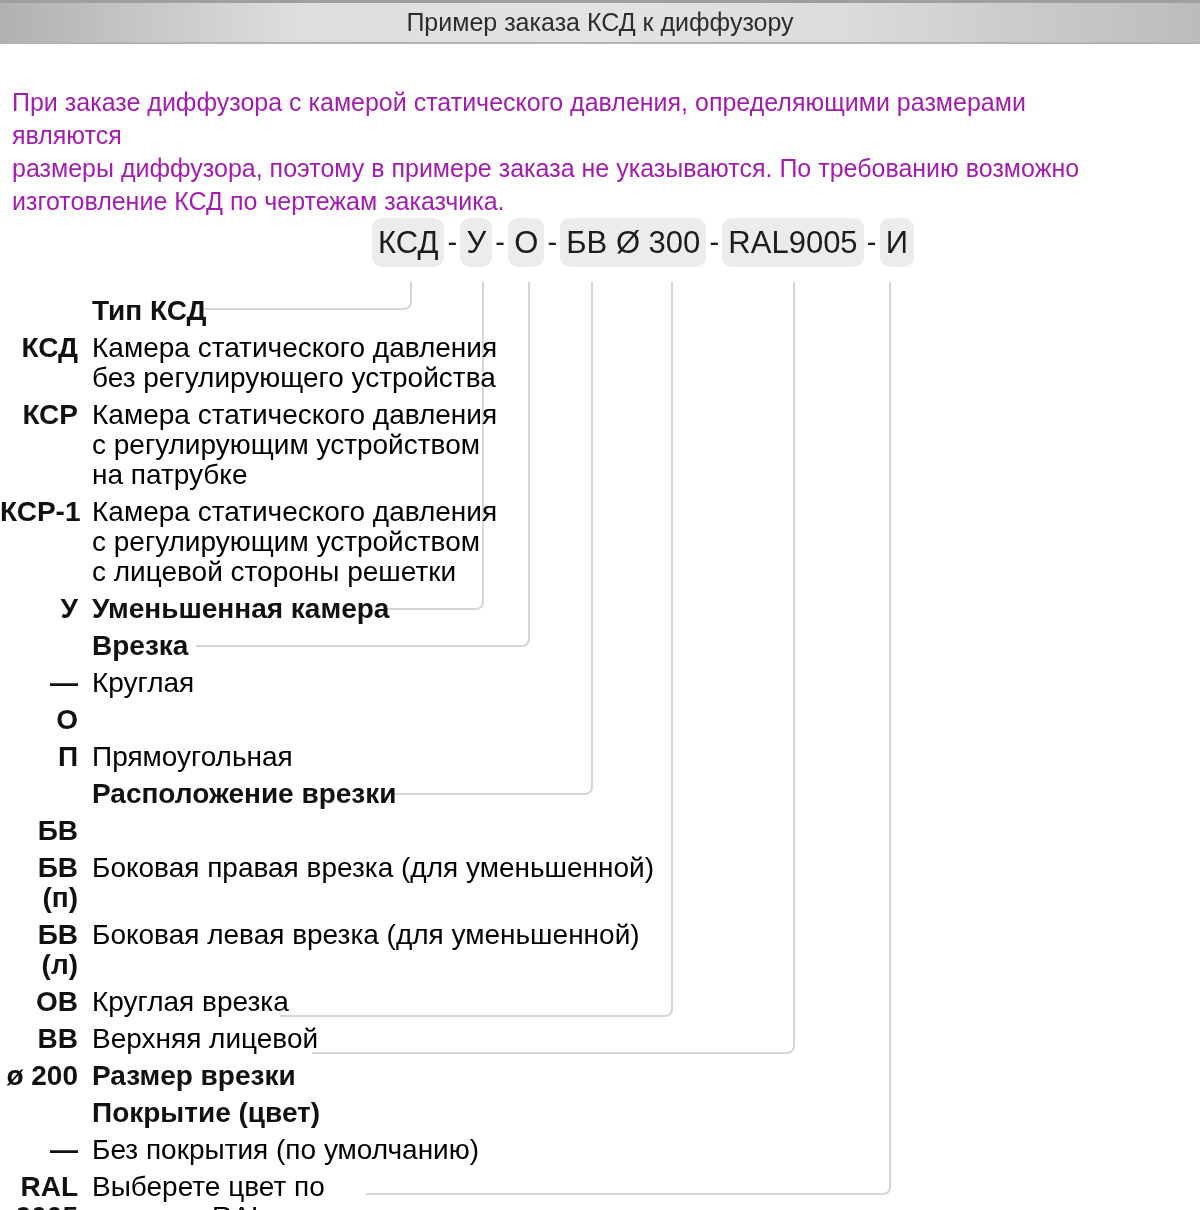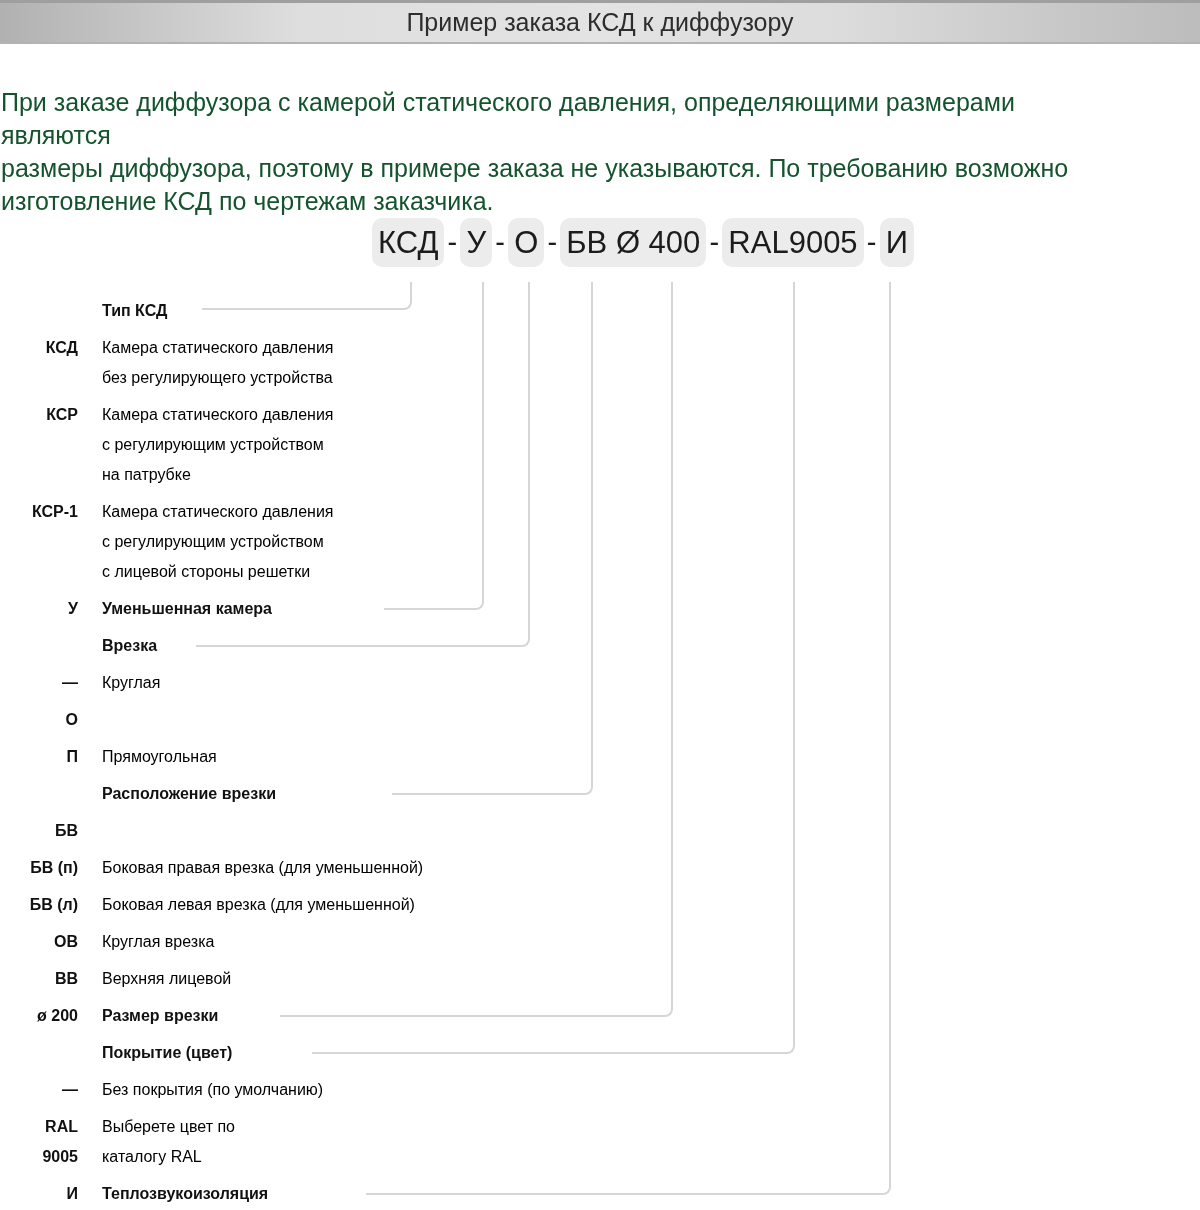--- a/index.html
+++ b/index.html
@@ -33,25 +33,25 @@
     line-height: 39px;
     font-size: 25px;
     color: #2d2d2d;
     text-align: center;
   }
 
   
   .intro {
     position: absolute;
     top: 86px;
-    left: 1px;
+    left: 12px;
     width: 1130px;
     font-size: 25px;
     line-height: 33px;
-    color: #14532d;
+    color: #a21caf;
     white-space: pre-line;
   }
 
   
   .code-row {
     position: absolute;
     top: 218px;
     left: 372px;
     height: 49px;
     display: flex;
@@ -87,23 +87,23 @@
   
   .legend {
     position: absolute;
     top: 296px;
     left: 0;
     width: 700px;
   }
   .legend-row {
     display: grid;
     grid-template-columns: 78px auto;
-    column-gap: 24px;
+    column-gap: 14px;
     margin-bottom: 7px;
-    font-size: 16px;
+    font-size: 28px;
     line-height: 30px;
   }
   .legend-code {
     text-align: right;
     font-weight: bold;
     white-space: pre-line;
     color: #111111;
   }
   .legend-desc {
     white-space: pre-line;
@@ -135,21 +135,21 @@
     <div class="connector" style="left: 366px; top: 282px; width: 523px; height: 911px;"></div>
   </div>
 
 <div class="code-row" id="code-row">
     <span class="code-box">КСД</span>
     <span class="code-dash">-</span>
     <span class="code-box">У</span>
     <span class="code-dash">-</span>
     <span class="code-box">О</span>
     <span class="code-dash">-</span>
-    <span class="code-box">БВ Ø 400</span>
+    <span class="code-box">БВ Ø 300</span>
     <span class="code-dash">-</span>
     <span class="code-box">RAL9005</span>
     <span class="code-dash">-</span>
     <span class="code-box">И</span>
   </div>
 
 <div class="legend" id="legend">
     <div class="legend-row">
       <div class="legend-code"></div>
       <div class="legend-desc bold">Тип КСД</div>

